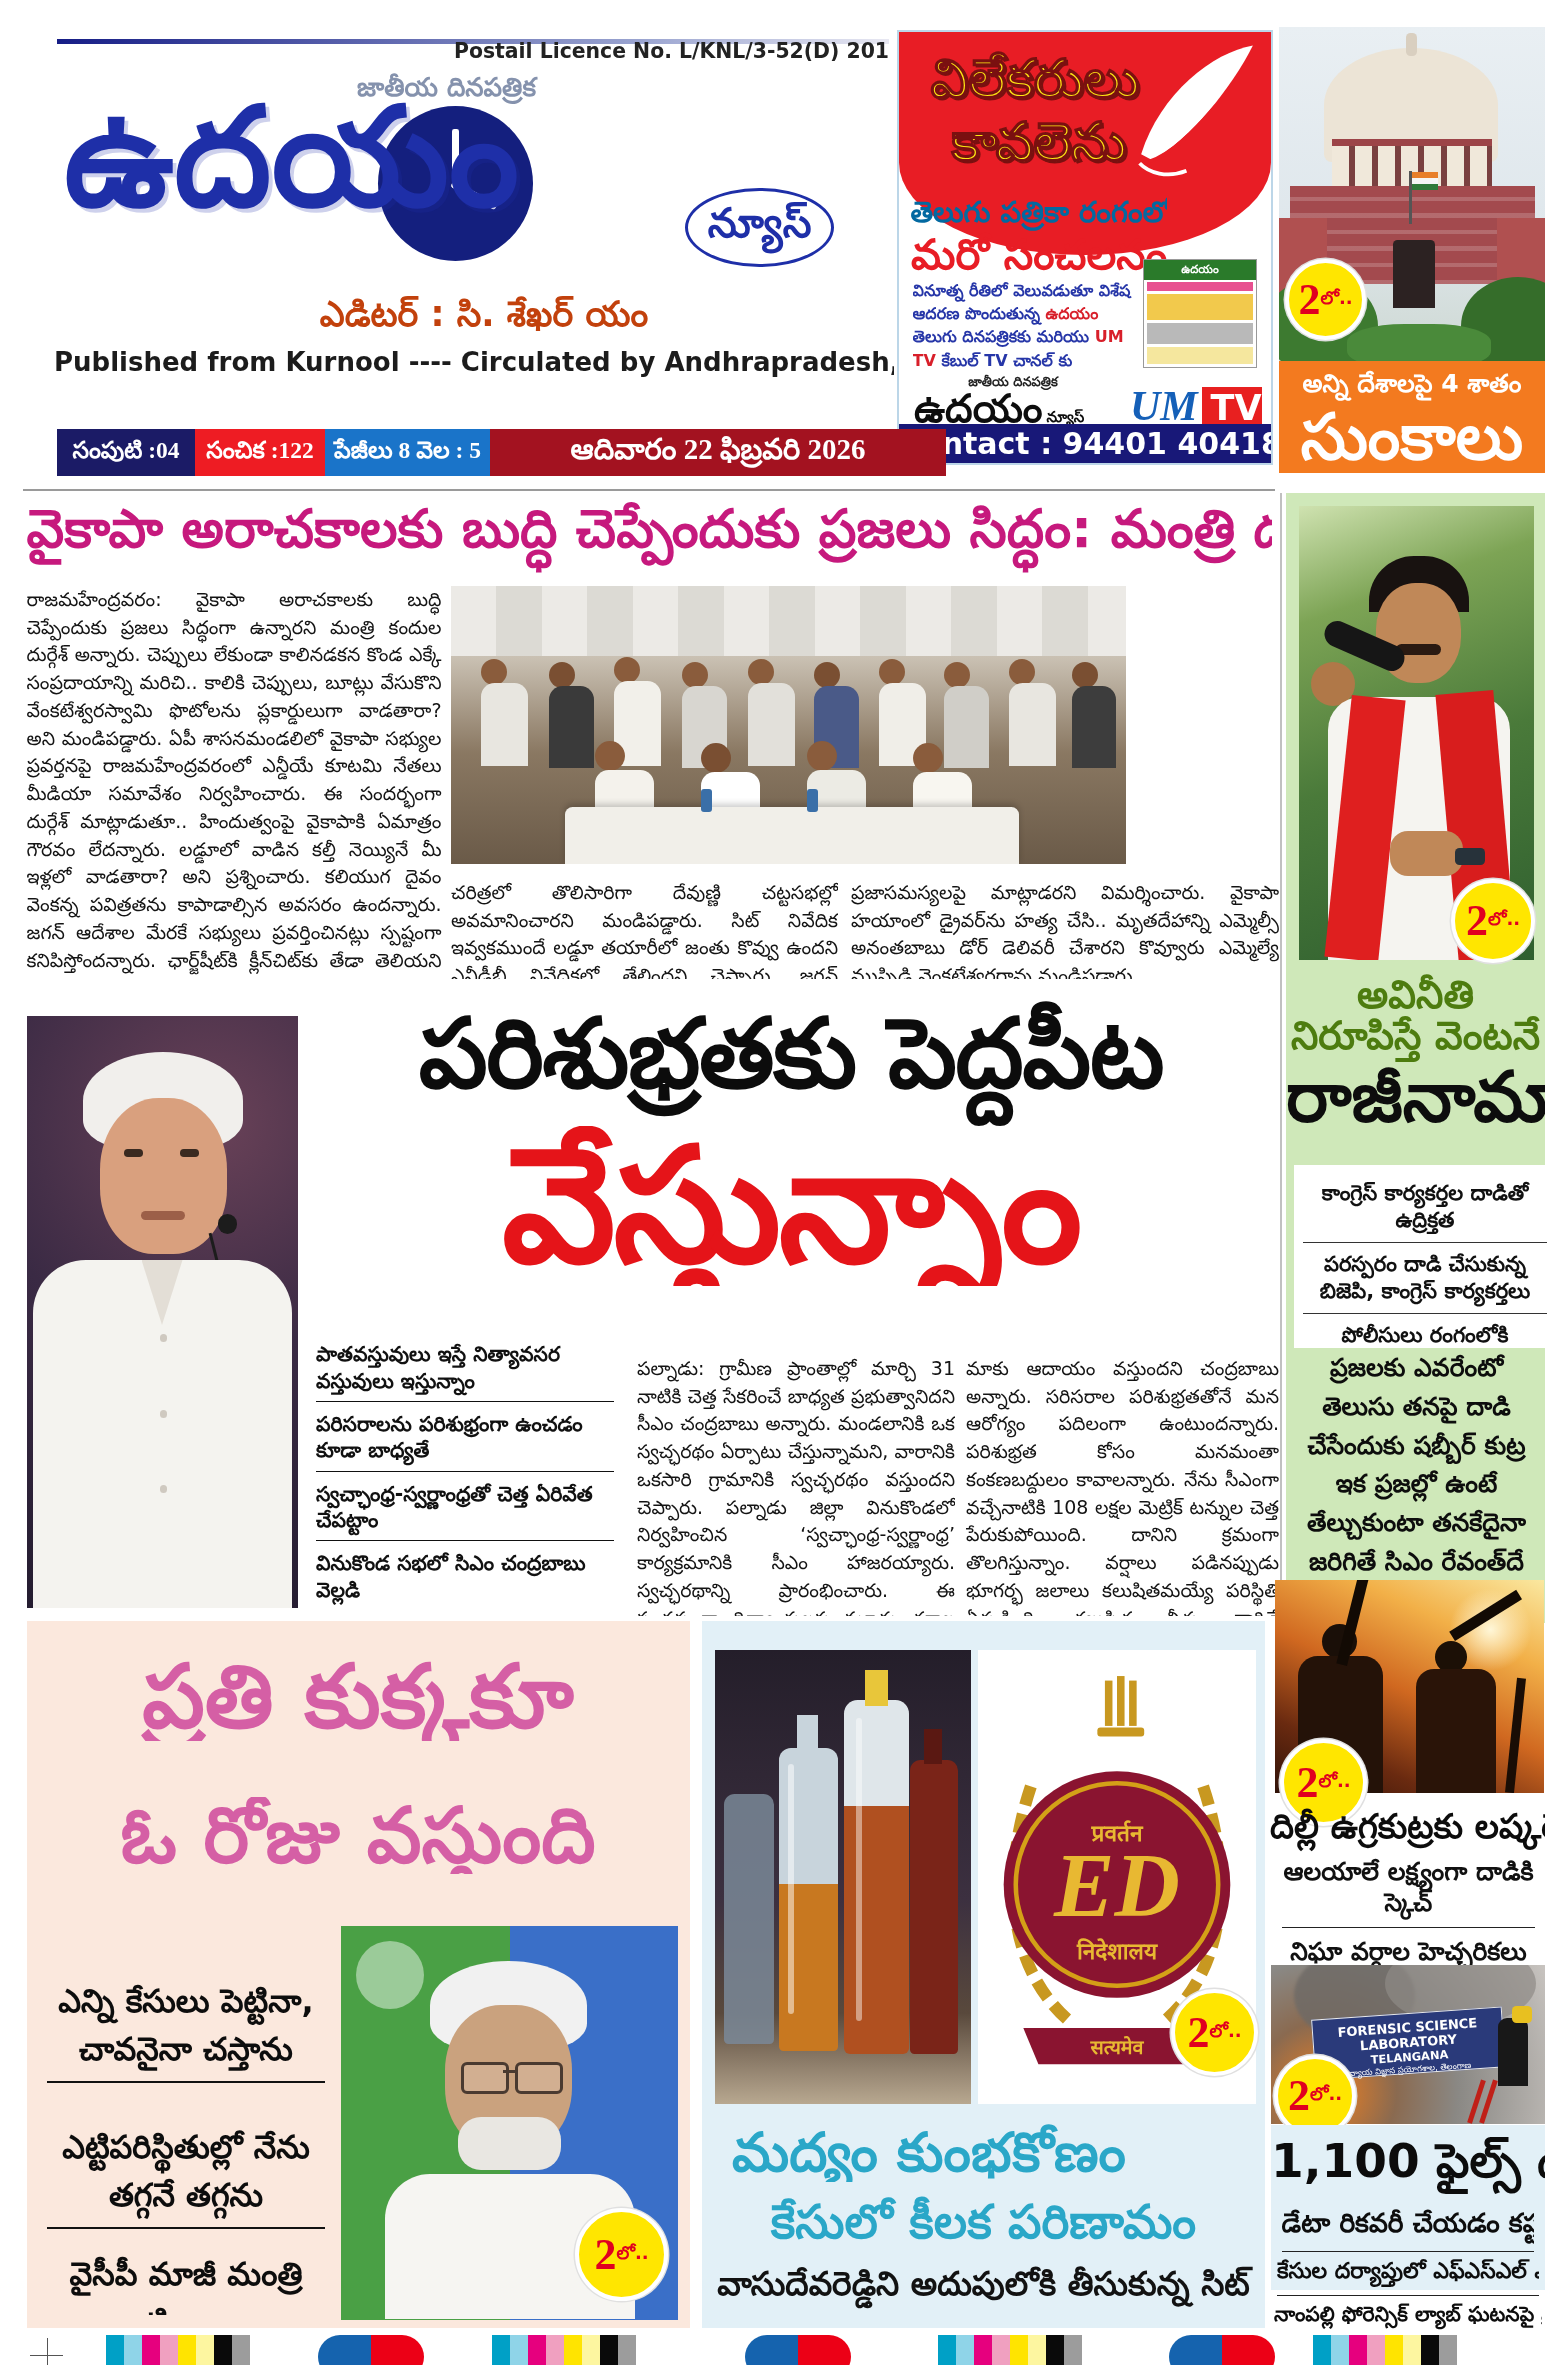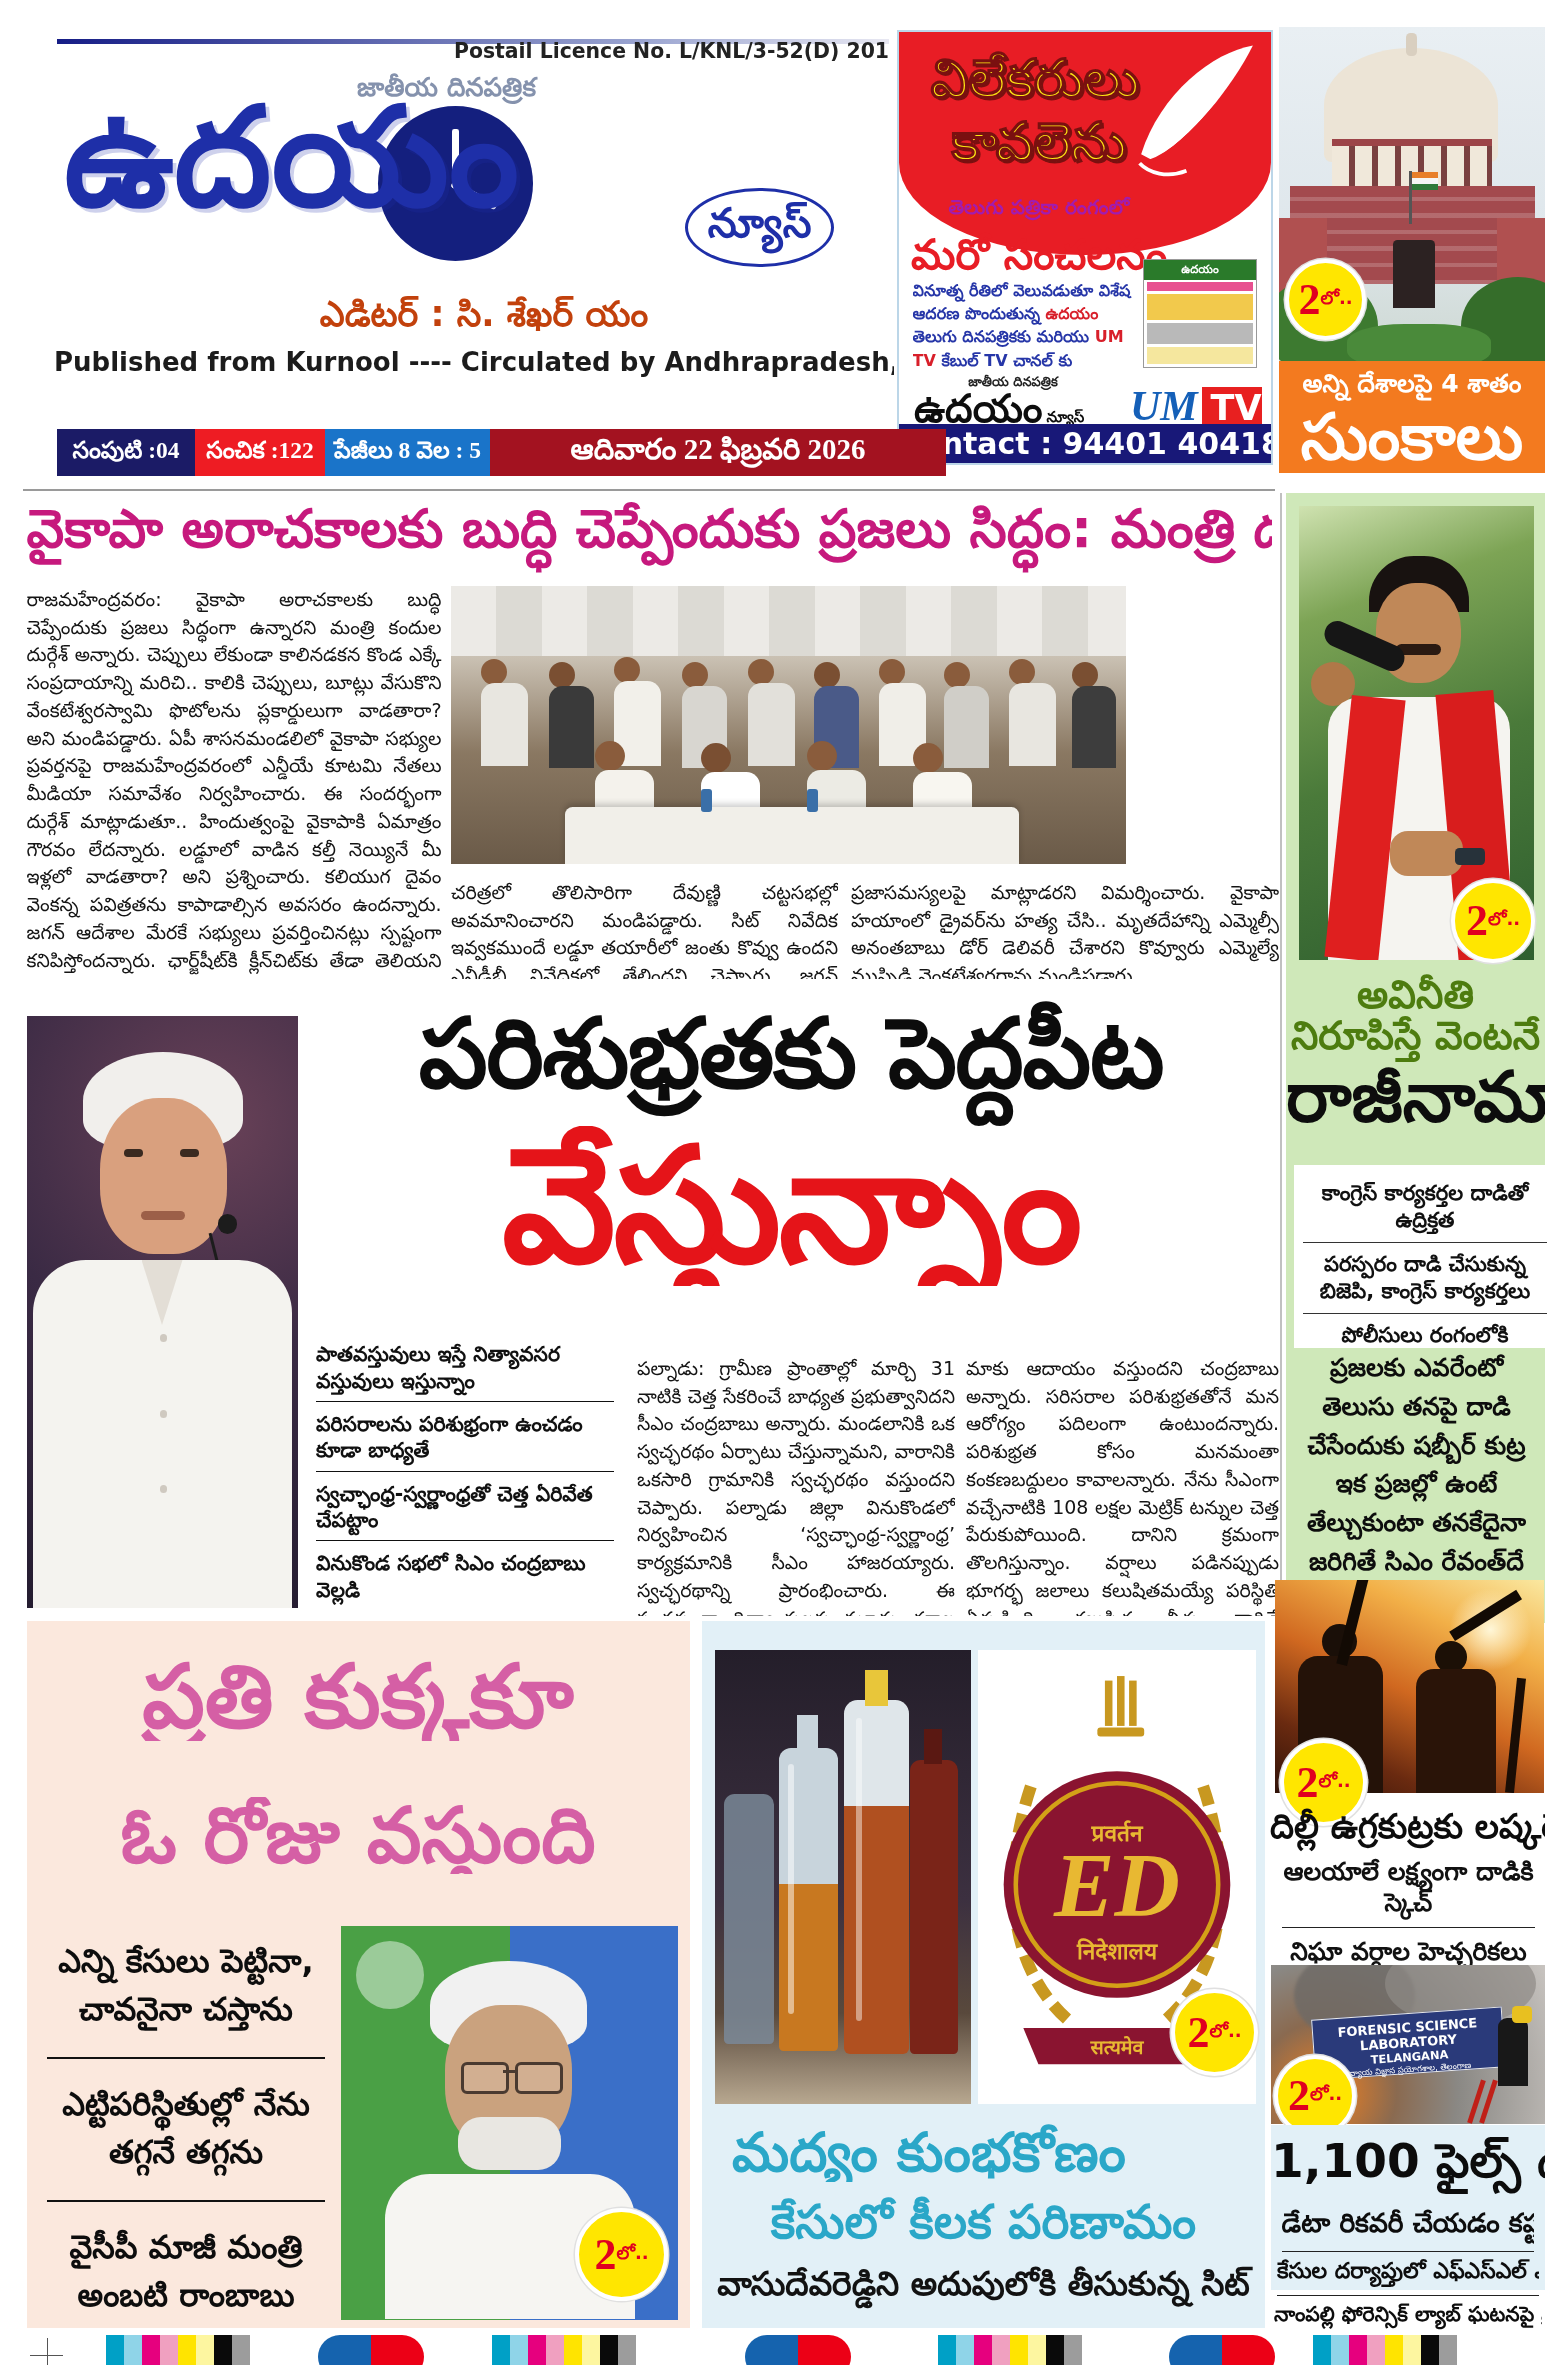--- a/index.html
+++ b/index.html
@@ -22,21 +22,21 @@
   .clock-hand{position:absolute;background:#fff;border-radius:2.3px;}
   .editor{font-size:35px;font-weight:900;color:#c2410c;}
   .published{font-size:26px;font-weight:bold;color:#1c1c1c;}
 
   
   .adbox{border:2.3px solid #bcd6e8;background:#fff;}
   .ad-red{position:absolute;left:0;top:0;width:100%;height:223px;background:#e81d25;
           border-bottom-left-radius:197px 98px;border-bottom-right-radius:197px 98px;}
   .ad-title{font-size:53px;font-weight:900;color:#ffe712;line-height:1.05;
             -webkit-text-stroke:1.5px #7a1010;text-shadow:2.3px 2.3px 0 #7a1010;}
-  .ad-sub{font-size:20px;font-weight:900;color:#a21caf;}
+  .ad-sub{font-size:29px;font-weight:900;color:#0369a1;}
   .ad-high{font-size:42px;font-weight:900;color:#e81d25;}
   .ad-body{font-size:16px;font-weight:bold;line-height:1.45;}
   .c-blue{color:#2636a8;} .c-red{color:#d81f2a;}
   .thumb{background:#fff;border:1.5px solid #999;}
   .thumb-bar{background:#2a7a2a;color:#fff;font-size:11.4px;font-weight:bold;text-align:center;line-height:19.7px;}
   .ad-ftag{font-size:13px;font-weight:bold;color:#222;}
   .ad-flogo{font-size:39px;font-weight:900;color:#0d0d0d;line-height:1;}
   .um{font-family:"Liberation Serif",serif;font-style:italic;font-size:42px;font-weight:900;color:#1560b8;}
   .tv{display:inline-block;background:#e82020;color:#fff;font-size:35px;font-weight:900;padding:1.5px 9px;}
   .contactbar{background:#181878;color:#fff;font-size:30px;font-weight:900;line-height:39px;}
@@ -86,21 +86,21 @@
   .ms-red{font-size:160px;font-weight:900;color:#e51419;letter-spacing:-2.3px;line-height:1;}
   .ms-subhead{font-size:20.4px;font-weight:800;line-height:1.3;margin-bottom:7.6px;}
   .ms-subhead.u{border-bottom:1.5px solid #111;padding-bottom:6.8px;margin-bottom:9px;}
   .smalltxt{font-size:17.4px;line-height:1.4;color:#141414;overflow:hidden;}
 
   
   .pinkpanel{background:#fbe8dd;}
   .pk-t1{font-size:88px;font-weight:900;color:#d55fa5;line-height:1;}
   .pk-t2{font-size:77px;font-weight:900;color:#d55fa5;line-height:1;}
   .pk-sub{font-size:32px;font-weight:800;line-height:1.5;color:#0d0d0d;text-align:center;}
-  .pk-sub.u{border-bottom:2.3px solid #111;padding-bottom:24px;}
+  .pk-sub.u{border-bottom:2.3px solid #111;padding-bottom:8px;margin-top:40px;}
 
   
   .bluepanel{background:#e2f0f7;}
   .lq-t{font-weight:800;color:#2aa7c8;line-height:1.1;}
   .lq-sub{font-size:33px;font-weight:800;color:#121212;}
 
   
   .tr-headline{font-size:34px;font-weight:900;color:#0c0c0c;}
   .tr-point{font-size:25px;font-weight:800;text-align:center;line-height:1.25;padding-bottom:8.3px;margin-bottom:8.3px;border-bottom:1.5px solid #222;}
   .tr-point:last-child{border-bottom:none;}

